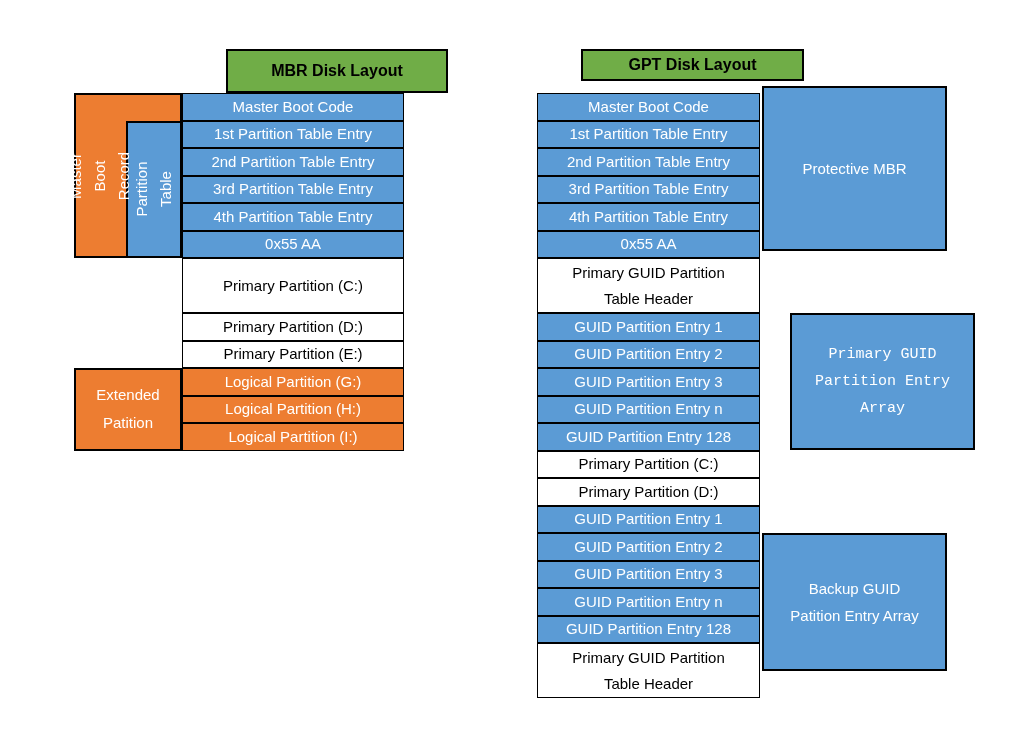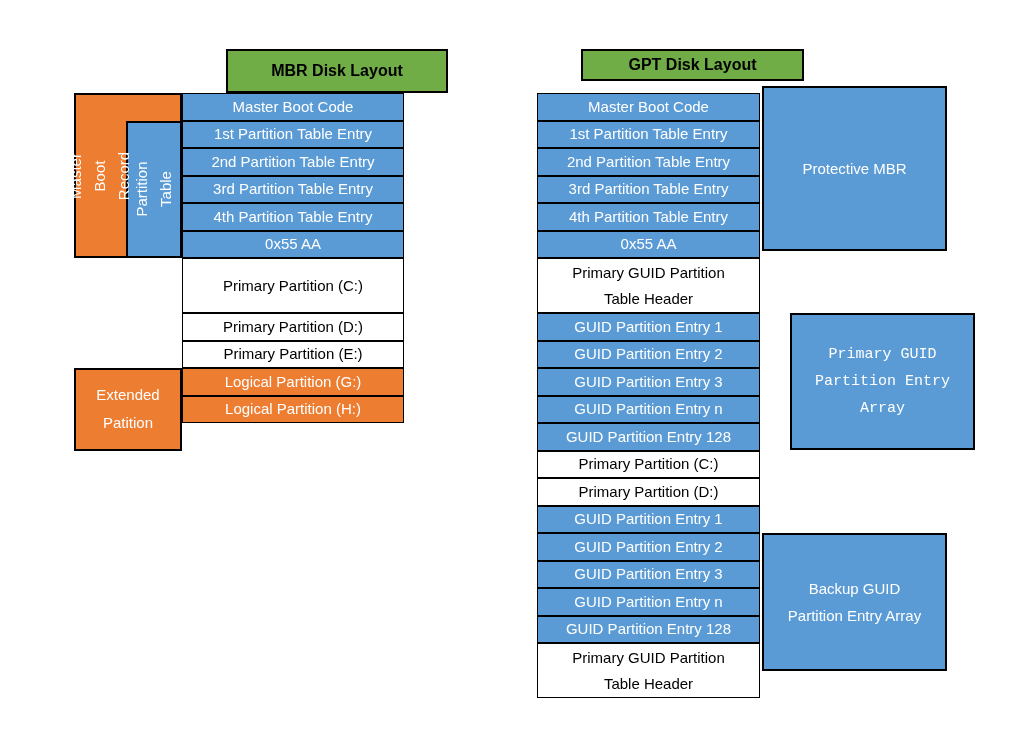--- a/index.html
+++ b/index.html
@@ -107,20 +107,21 @@
       <div class="row blue">1st Partition Table Entry</div>
       <div class="row blue">2nd Partition Table Entry</div>
       <div class="row blue">3rd Partition Table Entry</div>
       <div class="row blue">4th Partition Table Entry</div>
       <div class="row blue">0x55 AA</div>
       <div class="row white tall">Primary Partition (C:)</div>
       <div class="row white">Primary Partition (D:)</div>
       <div class="row white">Primary Partition (E:)</div>
       <div class="row orange">Logical Partition (G:)</div>
       <div class="row orange">Logical Partition (H:)</div>
+      <div class="row orange">Logical Partition (I:)</div>
     </div>
 
   <div class="hdr" style="left:537px; top:49px; width:223px; height:32px;">GPT Disk Layout</div>
 
   <div class="col" id="gpt-rows" style="left:537px; top:93px; width:223px;">
       <div class="row blue">Master Boot Code</div>
       <div class="row blue">1st Partition Table Entry</div>
       <div class="row blue">2nd Partition Table Entry</div>
       <div class="row blue">3rd Partition Table Entry</div>
       <div class="row blue">4th Partition Table Entry</div>
@@ -140,15 +141,15 @@
       <div class="row blue">GUID Partition Entry n</div>
       <div class="row blue">GUID Partition Entry 128</div>
       <div class="row white tall">Primary GUID Partition
 Table Header</div>
     </div>
 
   <div class="block blue" style="left:762px; top:86px; width:185px; height:165px;">Protective MBR</div>
   <div class="block blue" style="left:790px; top:313px; width:185px; height:137px;font-family:Liberation Mono, monospace;">Primary GUID
 Partition Entry Array</div>
   <div class="block blue" style="left:762px; top:533px; width:185px; height:137.5px;">Backup GUID
-Partition Entry Array</div>
+Patition Entry Array</div>
 
 </div>
 
 </body></html>

